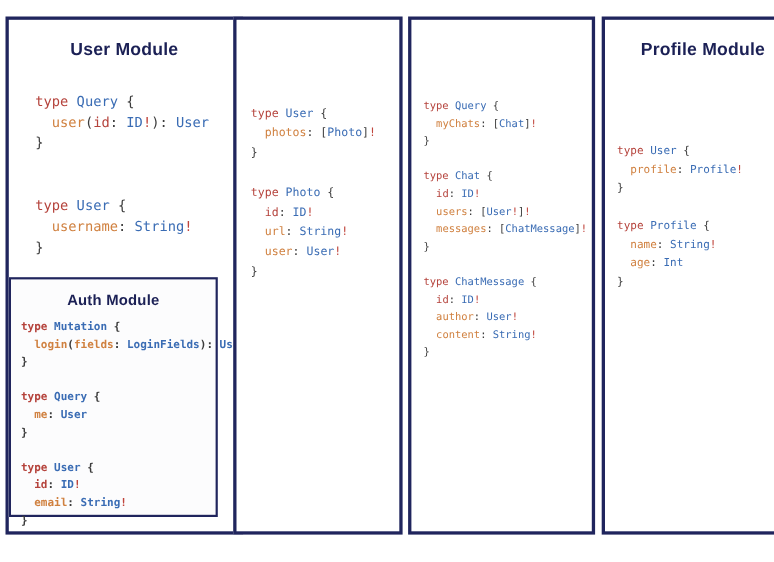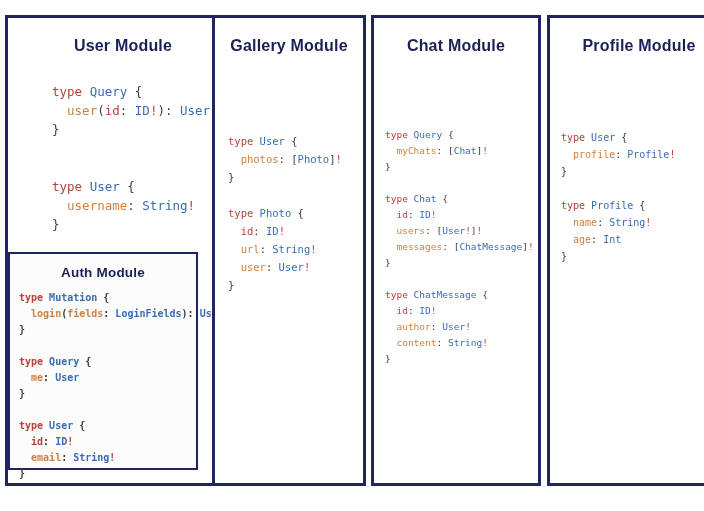--- a/index.html
+++ b/index.html
@@ -10,21 +10,21 @@
     font-family:"Liberation Sans","DejaVu Sans",sans-serif;
     overflow:hidden;
   }
   .panel{
     position:absolute;
     top:15px;height:471px;
     box-sizing:border-box;
     border:3px solid var(--navy,#20255d);
     background:#ffffff;
   }
-  .p-user{left:5px;width:216px;padding-left:20px;}
+  .p-user{left:5px;width:216px;}
   .p-gallery{left:212px;width:154px;}
   .p-chat{left:371px;width:170px;}
   .p-profile{left:547px;width:184px;}
   .panel-title{
     margin:18px 4px 0 4px;
     text-align:center;
     font-size:16px;
     font-weight:700;
     letter-spacing:.2px;
     color:var(--navy-text,#1b2055);
@@ -68,26 +68,24 @@
     <h2 class="panel-title">User Module</h2>
     <div class="code"><div class="code-line"><span class="tok-k">type </span><span class="tok-t">Query </span><span class="tok-p">{</span></div><div class="code-line"><span class="tok-p">  </span><span class="tok-f">user</span><span class="tok-p">(</span><span class="tok-k">id</span><span class="tok-p">: </span><span class="tok-t">ID</span><span class="tok-b">!</span><span class="tok-p">): </span><span class="tok-t">User</span></div><div class="code-line"><span class="tok-p">}</span></div><div class="code-line">&nbsp;</div><div class="code-line">&nbsp;</div><div class="code-line"><span class="tok-k">type </span><span class="tok-t">User </span><span class="tok-p">{</span></div><div class="code-line"><span class="tok-p">  </span><span class="tok-f">username</span><span class="tok-p">: </span><span class="tok-t">String</span><span class="tok-b">!</span></div><div class="code-line"><span class="tok-p">}</span></div></div>
 
     <section class="authbox">
       <h2 class="panel-title">Auth Module</h2>
       <div class="code"><div class="code-line"><span class="tok-k">type </span><span class="tok-t">Mutation </span><span class="tok-p">{</span></div><div class="code-line"><span class="tok-p">  </span><span class="tok-f">login</span><span class="tok-p">(</span><span class="tok-f">fields</span><span class="tok-p">: </span><span class="tok-t">LoginFields</span><span class="tok-p">): </span><span class="tok-t">User</span></div><div class="code-line"><span class="tok-p">}</span></div><div class="code-line">&nbsp;</div><div class="code-line"><span class="tok-k">type </span><span class="tok-t">Query </span><span class="tok-p">{</span></div><div class="code-line"><span class="tok-p">  </span><span class="tok-f">me</span><span class="tok-p">: </span><span class="tok-t">User</span></div><div class="code-line"><span class="tok-p">}</span></div><div class="code-line">&nbsp;</div><div class="code-line"><span class="tok-k">type </span><span class="tok-t">User </span><span class="tok-p">{</span></div><div class="code-line"><span class="tok-p">  </span><span class="tok-k">id</span><span class="tok-p">: </span><span class="tok-t">ID</span><span class="tok-b">!</span></div><div class="code-line"><span class="tok-p">  </span><span class="tok-f">email</span><span class="tok-p">: </span><span class="tok-t">String</span><span class="tok-b">!</span></div><div class="code-line"><span class="tok-p">}</span></div></div>
     </section>
   </section>
 
   <section class="panel p-gallery">
-    <h2 class="panel-title">Gallery Module</h2>
     <div class="code"><div class="code-line"><span class="tok-k">type </span><span class="tok-t">User </span><span class="tok-p">{</span></div><div class="code-line"><span class="tok-p">  </span><span class="tok-f">photos</span><span class="tok-p">: [</span><span class="tok-t">Photo</span><span class="tok-p">]</span><span class="tok-b">!</span></div><div class="code-line"><span class="tok-p">}</span></div><div class="code-line">&nbsp;</div><div class="code-line"><span class="tok-k">type </span><span class="tok-t">Photo </span><span class="tok-p">{</span></div><div class="code-line"><span class="tok-p">  </span><span class="tok-k">id</span><span class="tok-p">: </span><span class="tok-t">ID</span><span class="tok-b">!</span></div><div class="code-line"><span class="tok-p">  </span><span class="tok-f">url</span><span class="tok-p">: </span><span class="tok-t">String</span><span class="tok-b">!</span></div><div class="code-line"><span class="tok-p">  </span><span class="tok-f">user</span><span class="tok-p">: </span><span class="tok-t">User</span><span class="tok-b">!</span></div><div class="code-line"><span class="tok-p">}</span></div></div>
   </section>
 
   <section class="panel p-chat">
-    <h2 class="panel-title">Chat Module</h2>
     <div class="code"><div class="code-line"><span class="tok-k">type </span><span class="tok-t">Query </span><span class="tok-p">{</span></div><div class="code-line"><span class="tok-p">  </span><span class="tok-f">myChats</span><span class="tok-p">: [</span><span class="tok-t">Chat</span><span class="tok-p">]</span><span class="tok-b">!</span></div><div class="code-line"><span class="tok-p">}</span></div><div class="code-line">&nbsp;</div><div class="code-line"><span class="tok-k">type </span><span class="tok-t">Chat </span><span class="tok-p">{</span></div><div class="code-line"><span class="tok-p">  </span><span class="tok-k">id</span><span class="tok-p">: </span><span class="tok-t">ID</span><span class="tok-b">!</span></div><div class="code-line"><span class="tok-p">  </span><span class="tok-f">users</span><span class="tok-p">: [</span><span class="tok-t">User</span><span class="tok-b">!</span><span class="tok-p">]</span><span class="tok-b">!</span></div><div class="code-line"><span class="tok-p">  </span><span class="tok-f">messages</span><span class="tok-p">: [</span><span class="tok-t">ChatMessage</span><span class="tok-p">]</span><span class="tok-b">!</span></div><div class="code-line"><span class="tok-p">}</span></div><div class="code-line">&nbsp;</div><div class="code-line"><span class="tok-k">type </span><span class="tok-t">ChatMessage </span><span class="tok-p">{</span></div><div class="code-line"><span class="tok-p">  </span><span class="tok-k">id</span><span class="tok-p">: </span><span class="tok-t">ID</span><span class="tok-b">!</span></div><div class="code-line"><span class="tok-p">  </span><span class="tok-f">author</span><span class="tok-p">: </span><span class="tok-t">User</span><span class="tok-b">!</span></div><div class="code-line"><span class="tok-p">  </span><span class="tok-f">content</span><span class="tok-p">: </span><span class="tok-t">String</span><span class="tok-b">!</span></div><div class="code-line"><span class="tok-p">}</span></div></div>
   </section>
 
   <section class="panel p-profile">
     <h2 class="panel-title">Profile Module</h2>
     <div class="code"><div class="code-line"><span class="tok-k">type </span><span class="tok-t">User </span><span class="tok-p">{</span></div><div class="code-line"><span class="tok-p">  </span><span class="tok-f">profile</span><span class="tok-p">: </span><span class="tok-t">Profile</span><span class="tok-b">!</span></div><div class="code-line"><span class="tok-p">}</span></div><div class="code-line">&nbsp;</div><div class="code-line"><span class="tok-k">type </span><span class="tok-t">Profile </span><span class="tok-p">{</span></div><div class="code-line"><span class="tok-p">  </span><span class="tok-f">name</span><span class="tok-p">: </span><span class="tok-t">String</span><span class="tok-b">!</span></div><div class="code-line"><span class="tok-p">  </span><span class="tok-f">age</span><span class="tok-p">: </span><span class="tok-t">Int</span></div><div class="code-line"><span class="tok-p">}</span></div></div>
   </section>
 
 </div>
 

